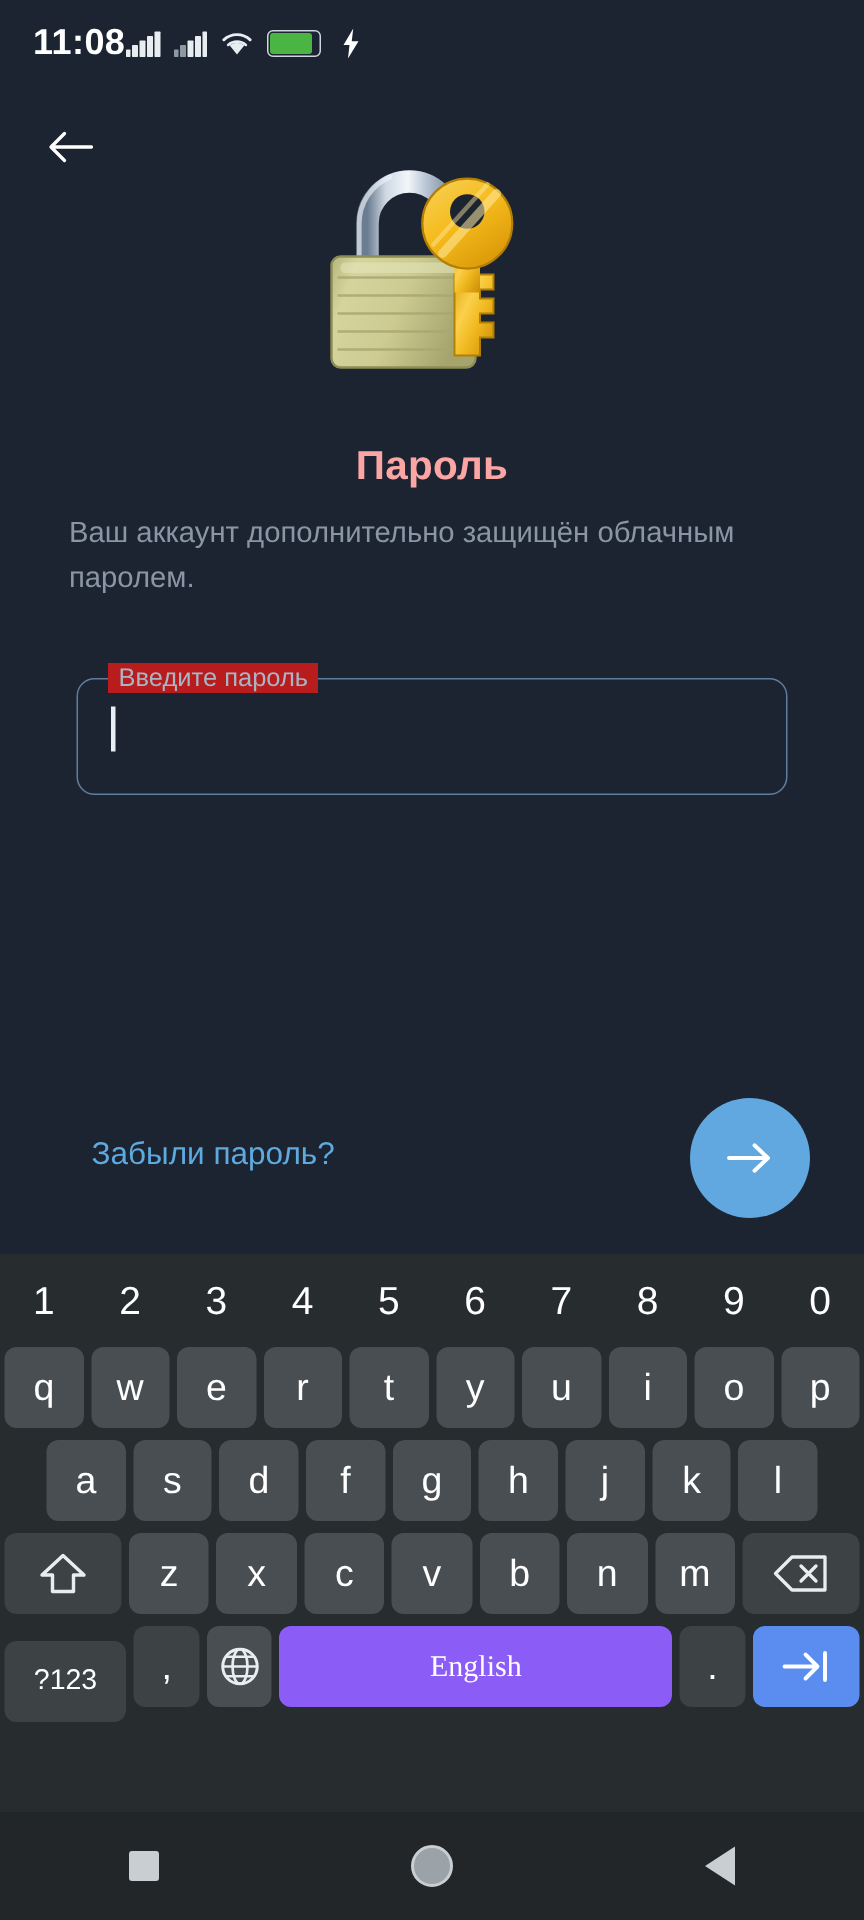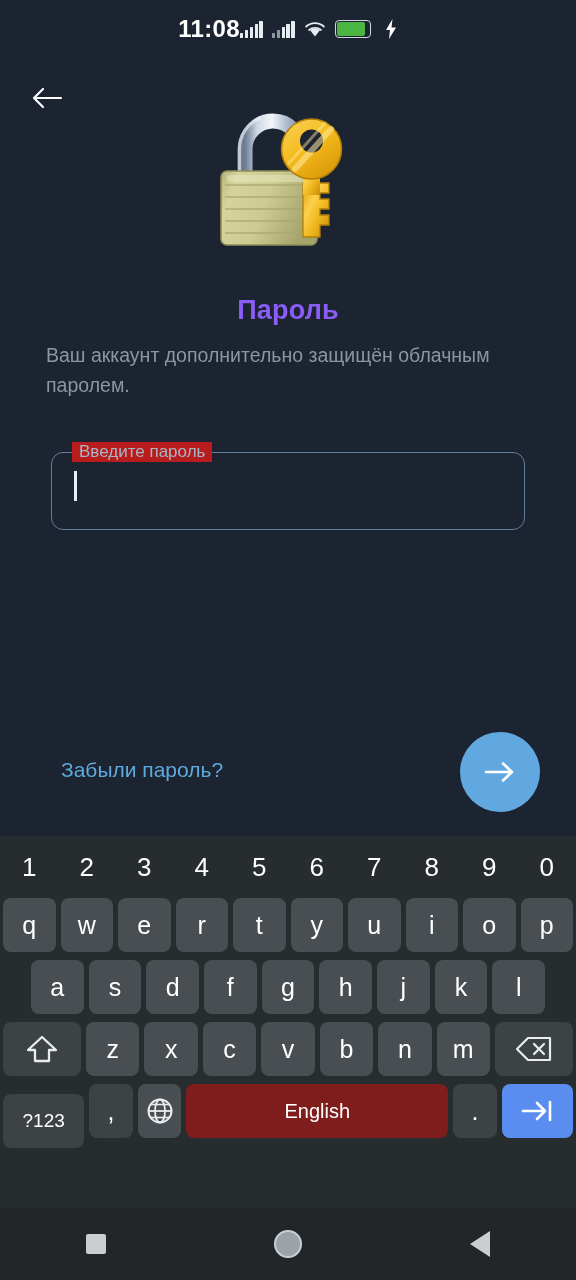--- a/index.html
+++ b/index.html
@@ -20,21 +20,21 @@
   }
 
   
   .statusbar {
     position: absolute;
     top: 0; left: 0;
     width: 576px;
     height: 58px;
     display: flex;
     align-items: center;
-    justify-content: center;
+    justify-content: flex-start;
     padding: 0 22px;
     box-sizing: border-box;
     background: #1c2431;
   }
   .status-time {
     color: #ffffff;
     font-size: 24px;
     font-weight: bold;
     letter-spacing: .3px;
   }
@@ -126,21 +126,21 @@
     justify-content: center;
   }
 
   
   .title {
     position: absolute;
     top: 295px;
     left: 0;
     width: 576px;
     text-align: center;
-    color: #8b5cf6;
+    color: #fca5a5;
     font-size: 27px;
     font-weight: bold;
     letter-spacing: .2px;
   }
   .subtitle {
     position: absolute;
     top: 340px;
     left: 46px;
     width: 484px;
     color: #8a96a3;
@@ -257,22 +257,23 @@
   }
   .key.small {
     font-size: 19px;
     margin-top: 20px;
   }
   .key.shift, .key.backspace {
     flex: 1.46 1 0;
   }
   .key.space {
     flex: 4.7 1 0;
-    background: #7f1d1d;
+    background: #8b5cf6;
     font-size: 20px;
+    font-family: Liberation Serif, serif;
   }
   .key.narrow { flex: .78 1 0; }
   .key.action {
     background: #5b8cf0;
     flex: 1.28 1 0;
   }
   .key.comma, .key.period { background: #3d4245; }
   .row-indent-a { padding: 0 28px; }
 
   

